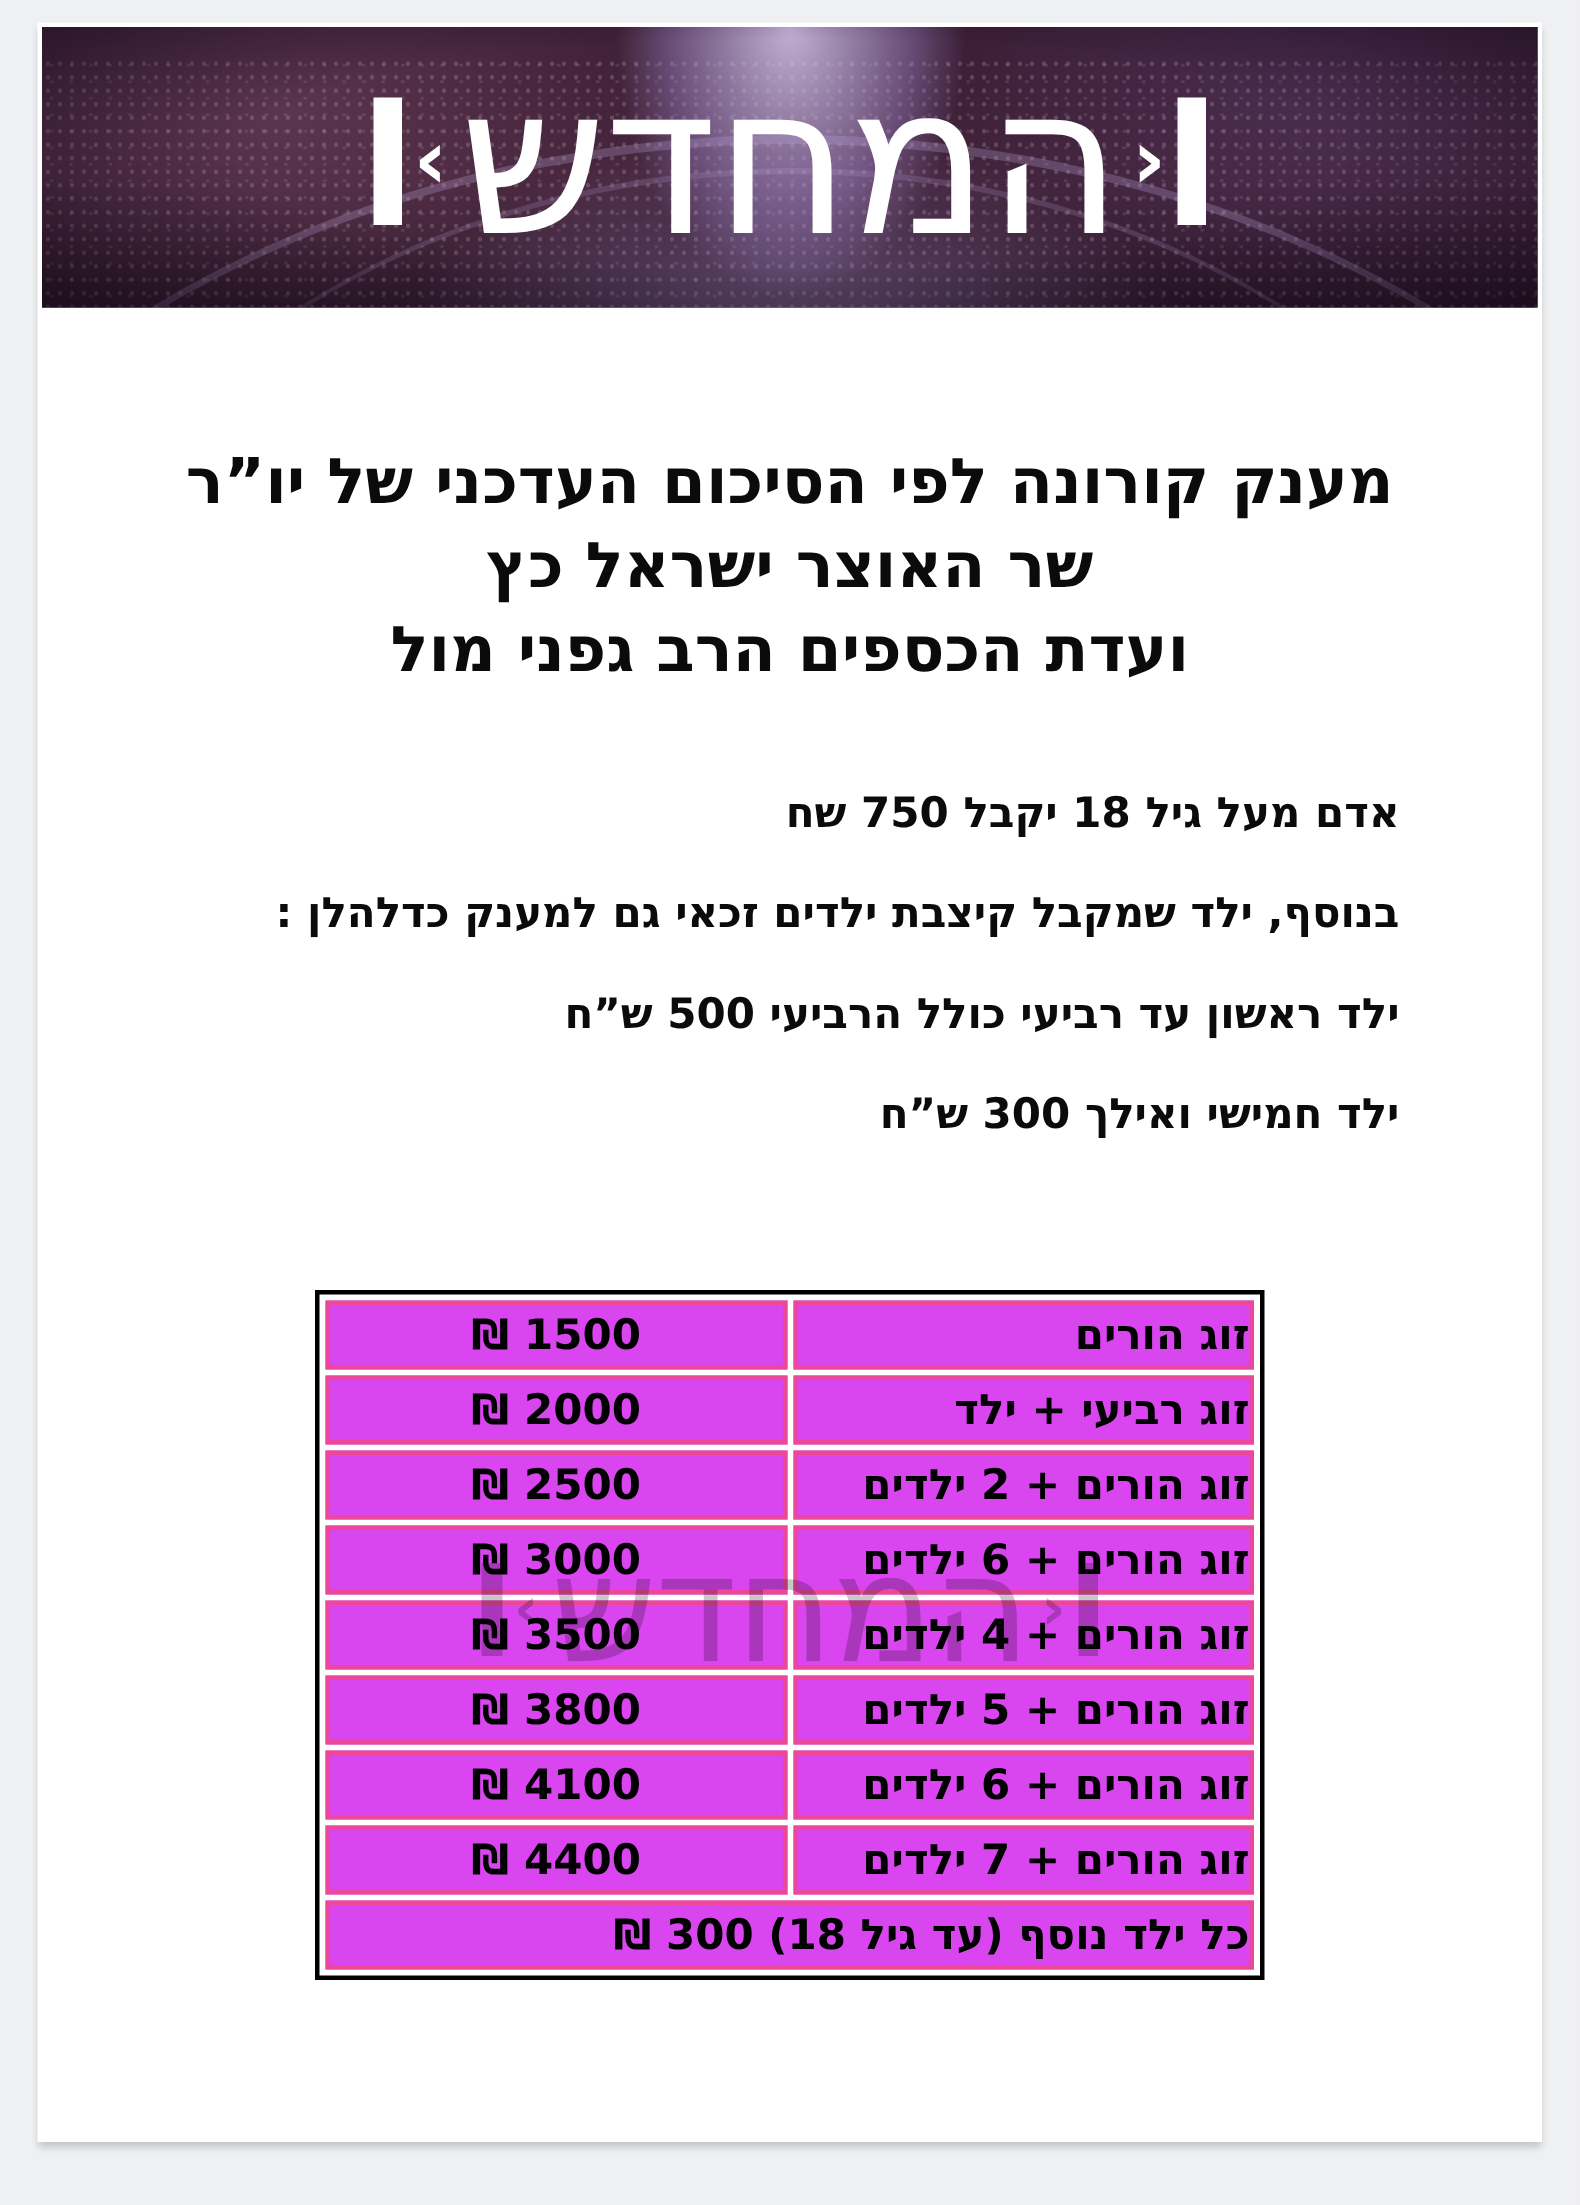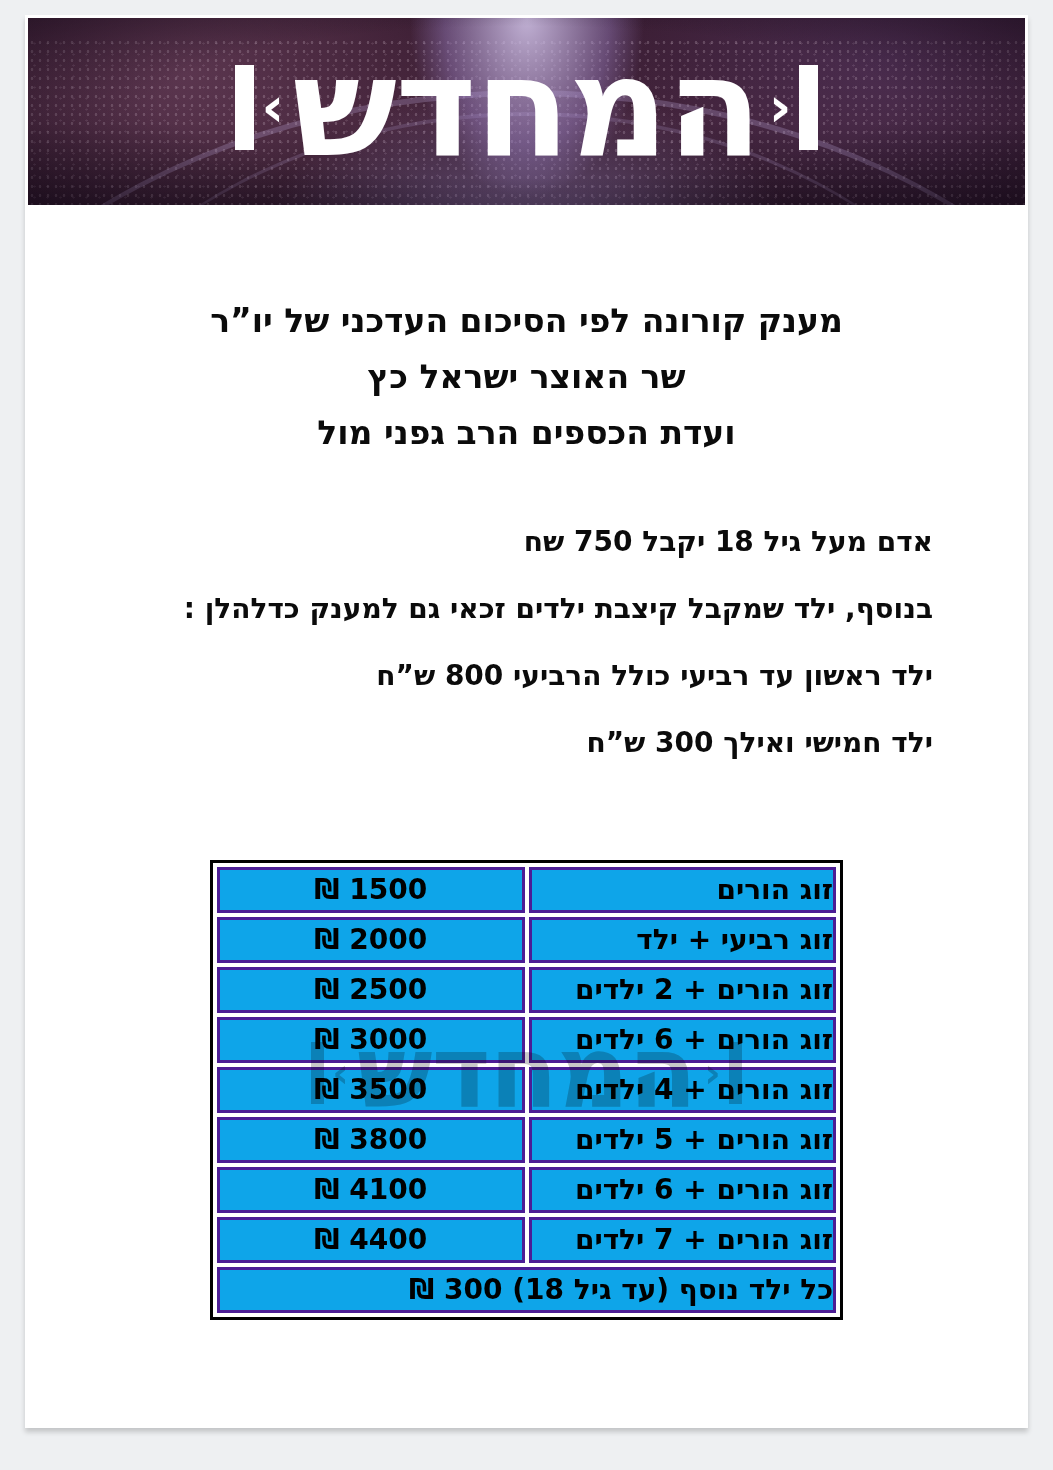--- a/index.html
+++ b/index.html
@@ -66,35 +66,35 @@
     position:relative;
     display:flex;align-items:center;justify-content:center;
     height:100%;
     color:#ffffff;
     direction:ltr;
     gap:12px;
     z-index:3;
   }
   .logo .bar{display:inline-block;width:0.135em;height:0.62em;background:currentColor;font-size:inherit;}
   .logo .chev{font-size:0.40em;font-weight:bold;line-height:1;margin:0 -4px;}
-  .logo .word{font-weight:bold;line-height:1;letter-spacing:-0.01em;}
+  .logo .word{font-weight:normal;line-height:1;letter-spacing:-0.01em;}
   .logo--header{font-size:138px;margin-top:-4px;}
   .logo--wm{
     position:absolute;top:1018px;left:0;right:0;height:80px;
     font-size:100px;
     color:#c8c8c8;
     mix-blend-mode:multiply;
     z-index:5;
   }
   
   .title{
     direction:rtl;
     text-align:center;
     margin-top:88px;
-    font-size:33px;
+    font-size:42px;
     font-weight:bold;
     line-height:56px;
     color:#0b0b0b;
   }
   
   .body-text{
     direction:rtl;
     text-align:right;
     margin-top:64px;
     padding:0 92px 0 55px;
@@ -106,27 +106,27 @@
   
   table.grants{
     direction:rtl;
     width:633px;
     margin:100px auto 0;
     border-collapse:separate;
     border-spacing:4px;
     border:3px solid #000;
   }
   table.grants td{
-    border:3px solid #4c1d95;
+    border:3px solid #ec4899;
     font-size:28px;
     font-weight:bold;
     line-height:32px;
     padding:4px 0;
     color:#000;
-    background:#0ea5e9;
+    background:#d946ef;
   }
   td.family{padding-right:26px;width:50%;}
   td.amount{text-align:center;width:50%;}
   td.span-row{text-align:right;padding:6px 0;}
 </style>
 </head>
 <body>
 
 <div class="card">
 
@@ -148,21 +148,21 @@
 
   <div class="title">
     <div>מענק קורונה לפי הסיכום העדכני של יו”ר</div>
     <div>שר האוצר ישראל כץ</div>
     <div>ועדת הכספים הרב גפני מול</div>
   </div>
 
   <div class="body-text">
     <p>אדם מעל גיל 18 יקבל 750 שח</p>
     <p>בנוסף, ילד שמקבל קיצבת ילדים זכאי גם למענק כדלהלן :</p>
-    <p>ילד ראשון עד רביעי כולל הרביעי 800 ש”ח</p>
+    <p>ילד ראשון עד רביעי כולל הרביעי 500 ש”ח</p>
     <p>ילד חמישי ואילך 300 ש”ח</p>
   </div>
 
   <table class="grants">
     <tbody>
       <tr>
         <td class="family">זוג הורים</td>
         <td class="amount">1500 ₪</td>
       </tr>
       <tr>

